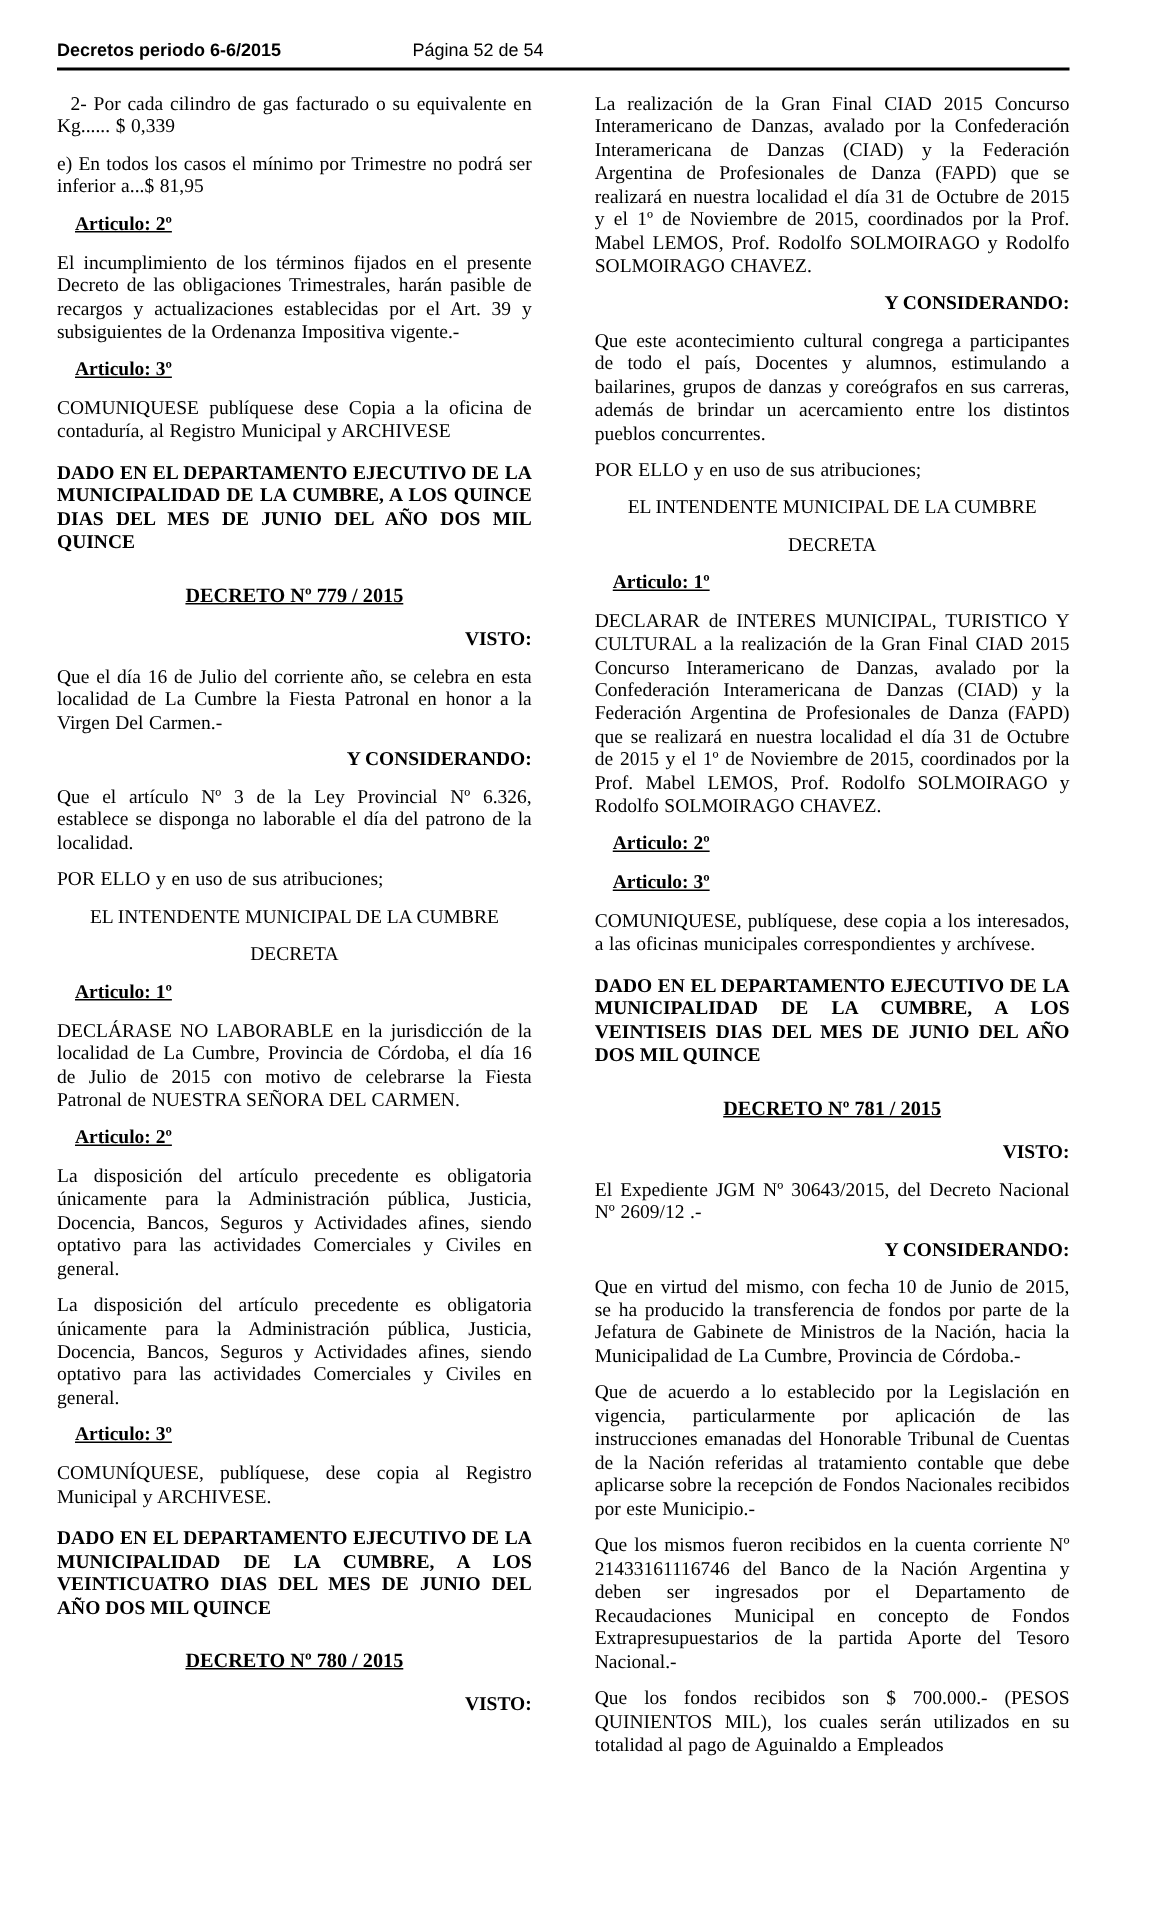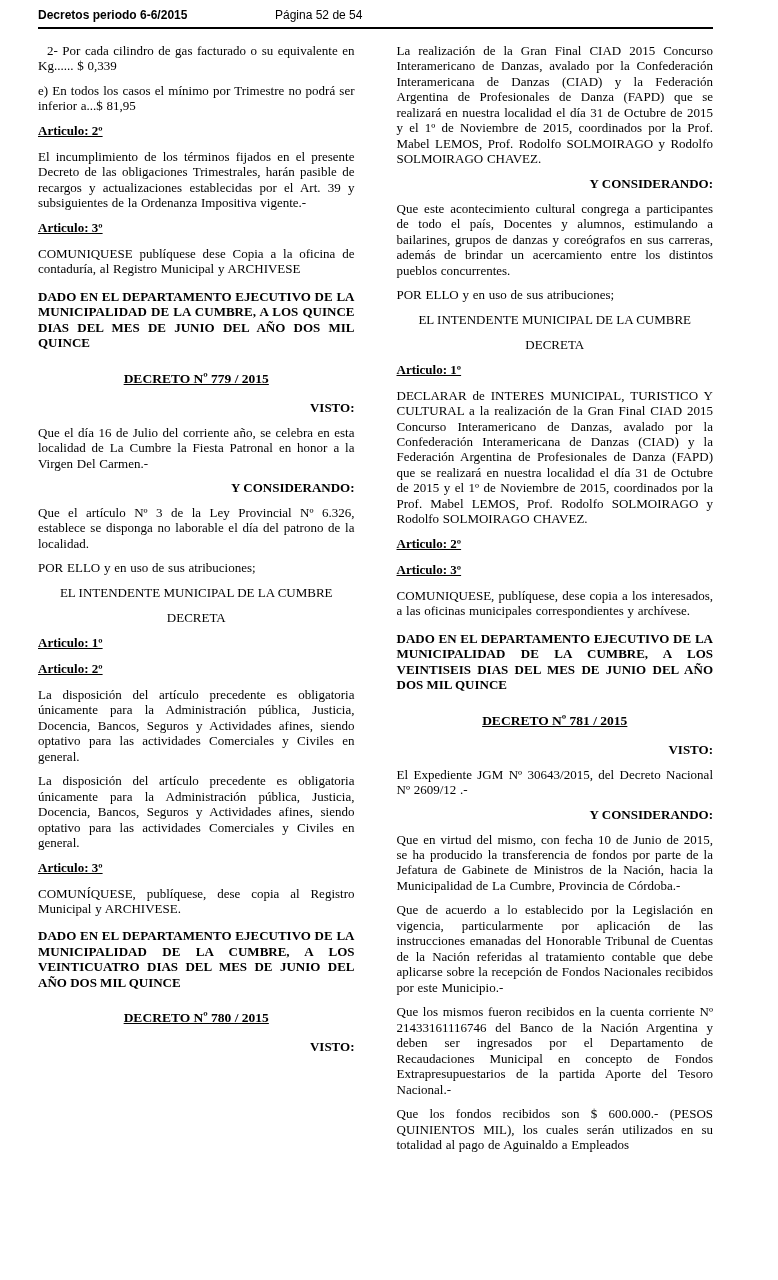--- a/index.html
+++ b/index.html
@@ -3,36 +3,36 @@
 <meta charset="utf-8">
 <style>
   * { margin:0; padding:0; box-sizing:border-box; }
   html,body { background:#ffffff; }
   body {
     width:778px; height:1280px; overflow:hidden;
     font-family:"Liberation Serif", serif; color:#000;
   }
   .page {
     width:746px; height:1280px;
-    padding:8px 33px 0 38px;
+    padding:26px 33px 0 38px;
     font-size:13px;
   }
   .header {
     display:flex; align-items:baseline;
     font-family:"Liberation Sans", sans-serif;
     font-size:12px;
   }
   .h-title { font-weight:700; width:237px; }
   .h-page { font-weight:400; }
   .rule { height:2px; background:#000; margin:5px 0 14px; }
   .cols { display:flex; gap:42px; }
   .col { flex:1 1 0; min-width:0; }
   .p { text-align:justify; line-height:1.19; margin:0 0 9px; word-spacing:0.5px; }
   .indent { text-indent:9px; }
-  .art { font-weight:700; text-decoration:underline; margin:3px 0 10px;font-family:Liberation Serif, serif; }
+  .art { font-weight:700; text-decoration:underline; margin:3px 12px 10px;font-family:Liberation Serif, serif; }
   .label { font-weight:700; margin:2px 0 9px; padding-left:3px;text-align:right; }
   .boldp { font-weight:700; text-align:justify; line-height:1.19; margin:12px 0 10px; }
   .title { font-weight:700; text-decoration:underline; text-align:center; margin:20px 0 13px; font-size:13.5px;font-family:Liberation Serif, serif; }
   .center { text-align:center; margin:0 0 9px; }
 </style>
 </head>
 <body>
 
 <div class="page">
 
@@ -54,20 +54,21 @@
       <p class="boldp">DADO EN EL DEPARTAMENTO EJECUTIVO DE LA MUNICIPALIDAD DE LA CUMBRE, A LOS QUINCE DIAS DEL MES DE JUNIO DEL AÑO DOS MIL QUINCE</p>
       <p class="title">DECRETO Nº 779 / 2015</p>
       <p class="label">VISTO:</p>
       <p class="p">Que el día 16 de  Julio del corriente año, se celebra en esta localidad de La Cumbre la Fiesta Patronal  en honor a la Virgen Del Carmen.-</p>
       <p class="label">Y CONSIDERANDO:</p>
       <p class="p">Que el artículo Nº 3  de la Ley Provincial Nº 6.326, establece se disponga no laborable el día  del patrono de la localidad.</p>
       <p class="p">POR ELLO y en uso de sus atribuciones;</p>
       <p class="center">EL INTENDENTE MUNICIPAL DE LA CUMBRE</p>
       <p class="center">DECRETA</p>
       <p class="art">Articulo: 1º</p>
+      <p class="p">DECLÁRASE  NO LABORABLE en la jurisdicción de la localidad de La Cumbre, Provincia de Córdoba, el día 16 de Julio de 2015 con motivo de celebrarse la Fiesta Patronal de NUESTRA SEÑORA DEL CARMEN.</p>
       <p class="art">Articulo: 2º</p>
       <p class="p">La disposición del artículo precedente es obligatoria únicamente para la Administración pública, Justicia, Docencia, Bancos, Seguros y Actividades afines, siendo optativo para las actividades Comerciales y Civiles en general.</p>
       <p class="p">La disposición del artículo precedente es obligatoria únicamente para la Administración pública, Justicia, Docencia, Bancos, Seguros y Actividades afines, siendo optativo para las actividades Comerciales y Civiles en general.</p>
       <p class="art">Articulo: 3º</p>
       <p class="p">COMUNÍQUESE, publíquese, dese copia al  Registro Municipal  y ARCHIVESE.</p>
       <p class="boldp">DADO EN EL DEPARTAMENTO EJECUTIVO DE LA MUNICIPALIDAD DE LA CUMBRE, A LOS VEINTICUATRO DIAS DEL MES DE JUNIO DEL AÑO DOS MIL QUINCE</p>
       <p class="title">DECRETO Nº 780 / 2015</p>
       <p class="label">VISTO:</p>
     </div>
 
@@ -84,17 +85,17 @@
       <p class="art">Articulo: 3º</p>
       <p class="p">COMUNIQUESE, publíquese, dese copia a los interesados, a las oficinas municipales correspondientes y archívese.</p>
       <p class="boldp">DADO EN EL DEPARTAMENTO EJECUTIVO DE LA MUNICIPALIDAD DE LA CUMBRE, A LOS VEINTISEIS DIAS DEL MES DE JUNIO DEL AÑO DOS MIL QUINCE</p>
       <p class="title">DECRETO Nº 781 / 2015</p>
       <p class="label">VISTO:</p>
       <p class="p">El Expediente JGM Nº 30643/2015, del Decreto Nacional Nº 2609/12 .-</p>
       <p class="label">Y CONSIDERANDO:</p>
       <p class="p">Que en virtud del mismo, con fecha 10 de Junio de 2015, se ha producido la transferencia de fondos por parte de la Jefatura de Gabinete de Ministros de la Nación, hacia la Municipalidad de La Cumbre, Provincia de Córdoba.-</p>
       <p class="p">Que de acuerdo a lo establecido por la Legislación en vigencia, particularmente por aplicación de las instrucciones emanadas del Honorable Tribunal de Cuentas de la Nación referidas al tratamiento contable que debe aplicarse sobre la recepción de Fondos Nacionales recibidos por este Municipio.-</p>
       <p class="p">Que los mismos fueron recibidos en la cuenta corriente Nº 21433161116746 del Banco de la Nación Argentina y deben ser ingresados por el Departamento de Recaudaciones Municipal en concepto de Fondos Extrapresupuestarios de la partida Aporte del Tesoro Nacional.-</p>
-      <p class="p">Que los fondos recibidos son $ 600.000.- (PESOS QUINIENTOS MIL), los cuales serán utilizados en su totalidad al pago de Aguinaldo a Empleados</p>
+      <p class="p">Que los fondos recibidos son $ 700.000.- (PESOS QUINIENTOS MIL), los cuales serán utilizados en su totalidad al pago de Aguinaldo a Empleados</p>
     </div>
 
   </div>
 </div>
 
 </body></html>

